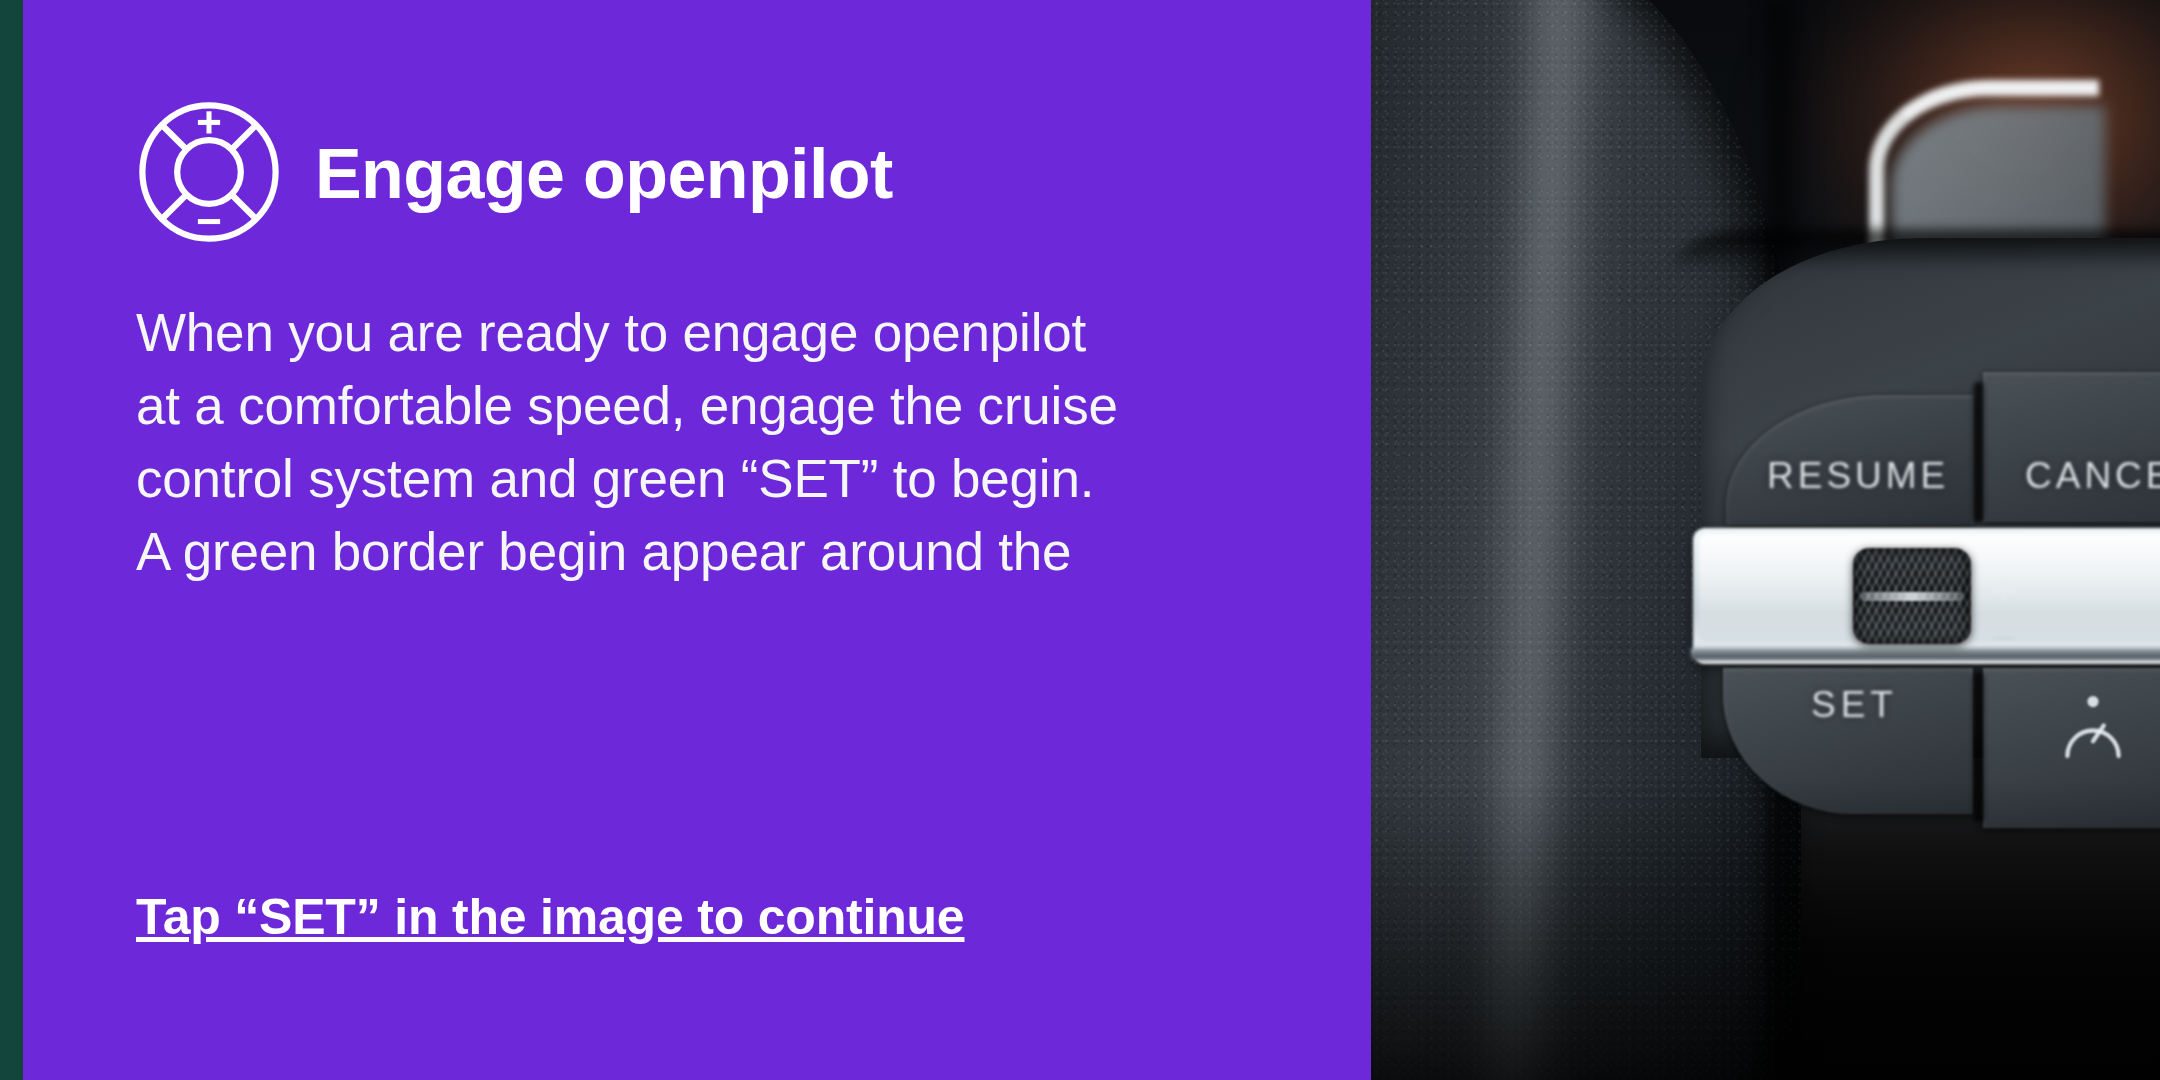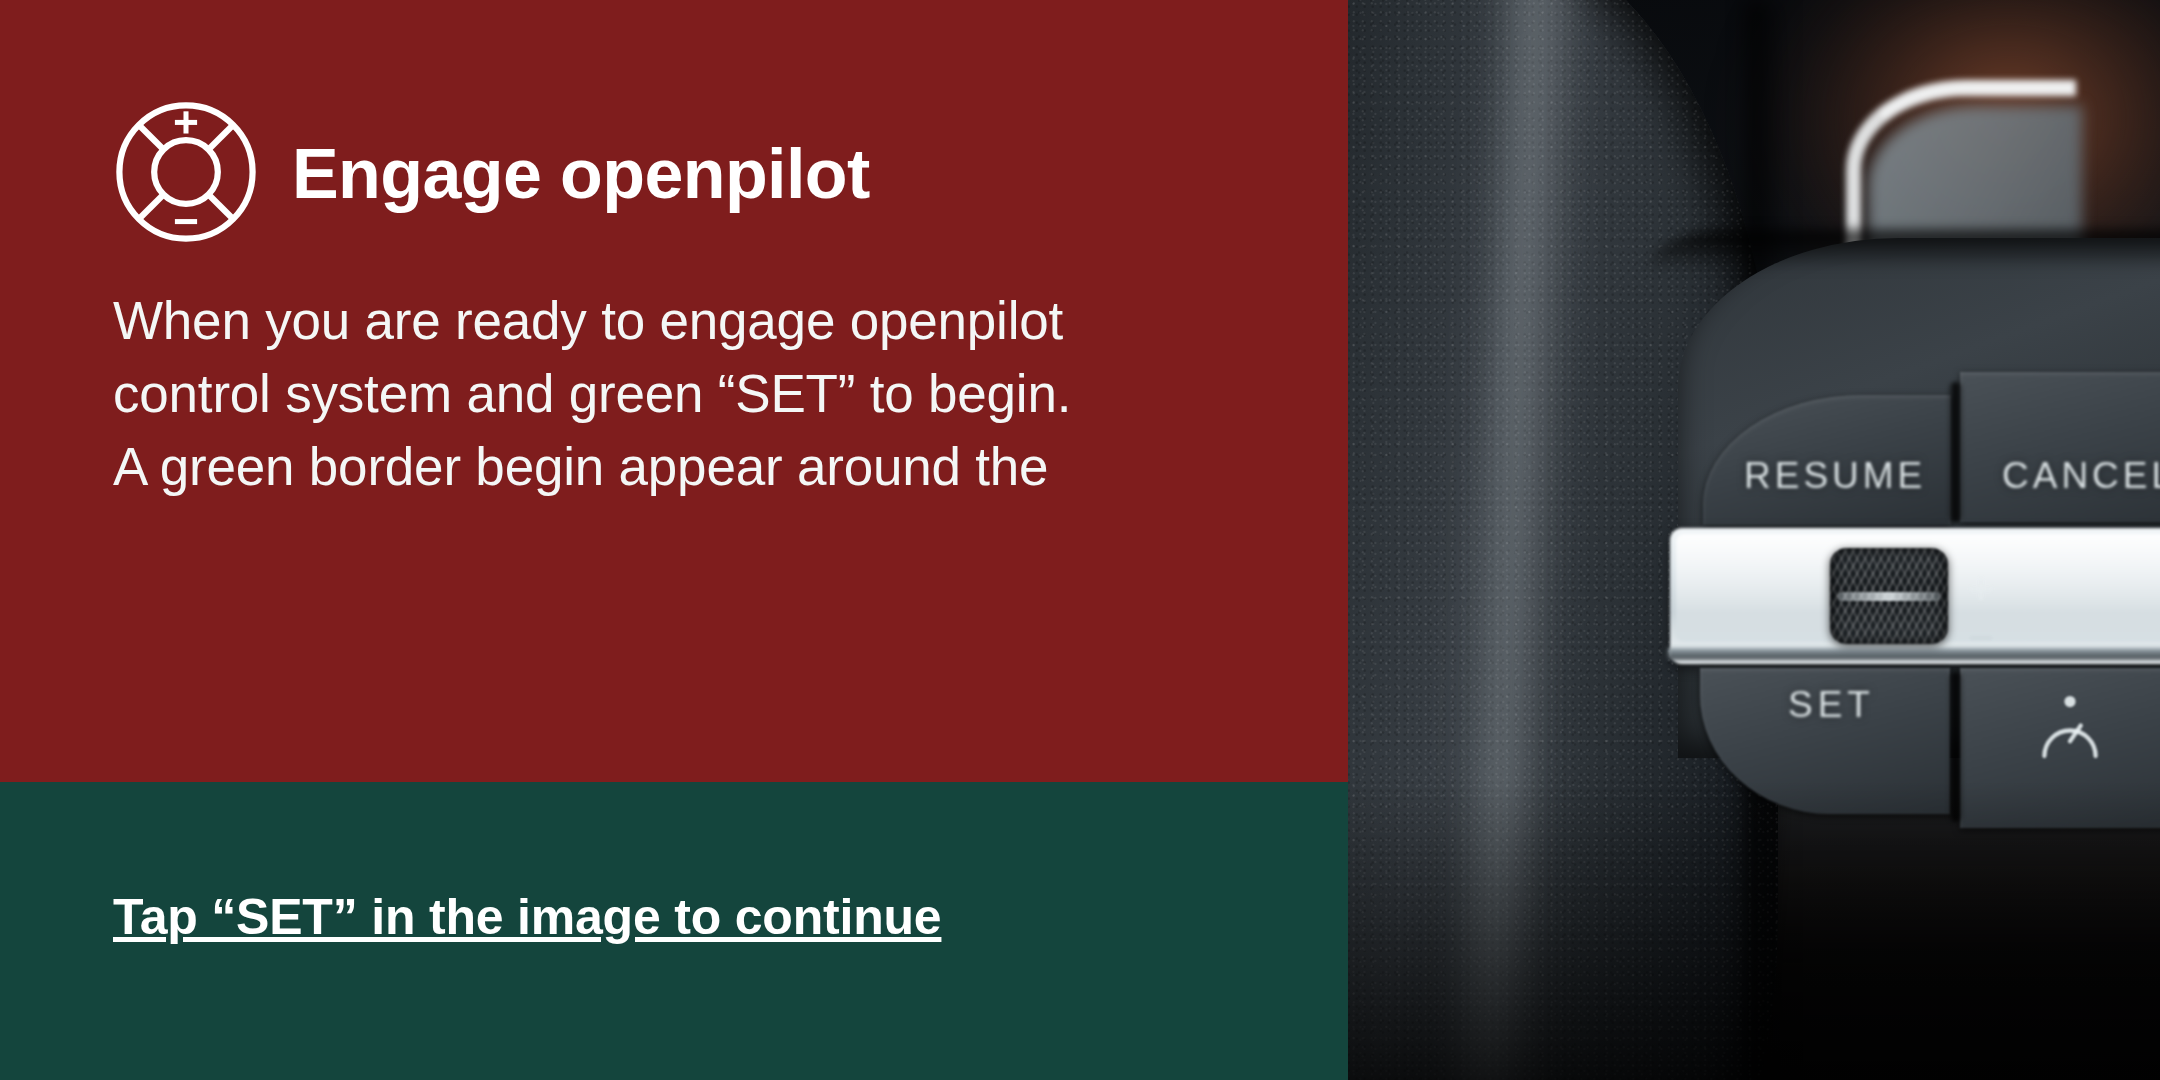--- a/index.html
+++ b/index.html
@@ -10,41 +10,42 @@
   }
   #screen {
     position:relative;
     width:2160px; height:1080px;
     display:flex;
   }
 
   
   #panel {
     position:relative;
-    width:1348px; height:782px;
-    background:#7f1d1d;
+    width:1348px; height:1080px;
+    background:#6d28d9;
     flex:0 0 1348px;
+    margin-left:23px;
   }
 
   #header {
     position:absolute;
     left:112px; top:98px;
     display:flex; align-items:center; gap:32px;
   }
   #cc-icon { width:148px; height:148px; display:block; flex:0 0 148px; }
   #title {
     font-size:70px; font-weight:bold; color:#ffffff;
     letter-spacing:-0.6px; line-height:1;
     white-space:nowrap;
     transform:translateY(2px);
   }
 
   #body-copy {
     position:absolute;
-    left:113px; top:284px;
+    left:113px; top:296px;
     width:1180px;
     color:#f4f7f6;
     font-size:53px;
     line-height:73px;
     font-weight:400;
     letter-spacing:-0.2px;
   }
   #body-copy .ln { display:block; white-space:nowrap; }
 
   #cta {
@@ -294,20 +295,21 @@
         <line x1="81.8" y1="81.8" x2="65.2" y2="65.2" stroke="#ffffff" stroke-width="4.2"></line>
         <line x1="42.5" y1="16.5" x2="57.5" y2="16.5" stroke="#ffffff" stroke-width="3.4"></line>
         <line x1="50" y1="9" x2="50" y2="24" stroke="#ffffff" stroke-width="3.4"></line>
         <line x1="42.5" y1="83.5" x2="57.5" y2="83.5" stroke="#ffffff" stroke-width="3.4"></line>
       </svg>
       <div id="title">Engage openpilot</div>
     </div>
 
     <div id="body-copy">
       <span class="ln">When you are ready to engage openpilot</span>
+      <span class="ln">at a comfortable speed, engage the cruise</span>
       <span class="ln">control system and green “SET” to begin.</span>
       <span class="ln">A green border begin appear around the</span>
     </div>
 
     <div id="cta">Tap “SET” in the image to continue</div>
   </div>
 
   <div id="photo">
 
     <div class="bg-layer bg-dark-top"></div>

